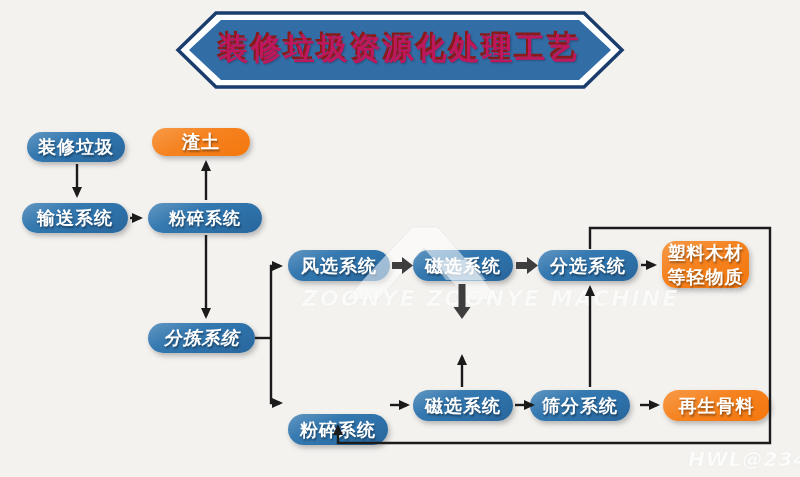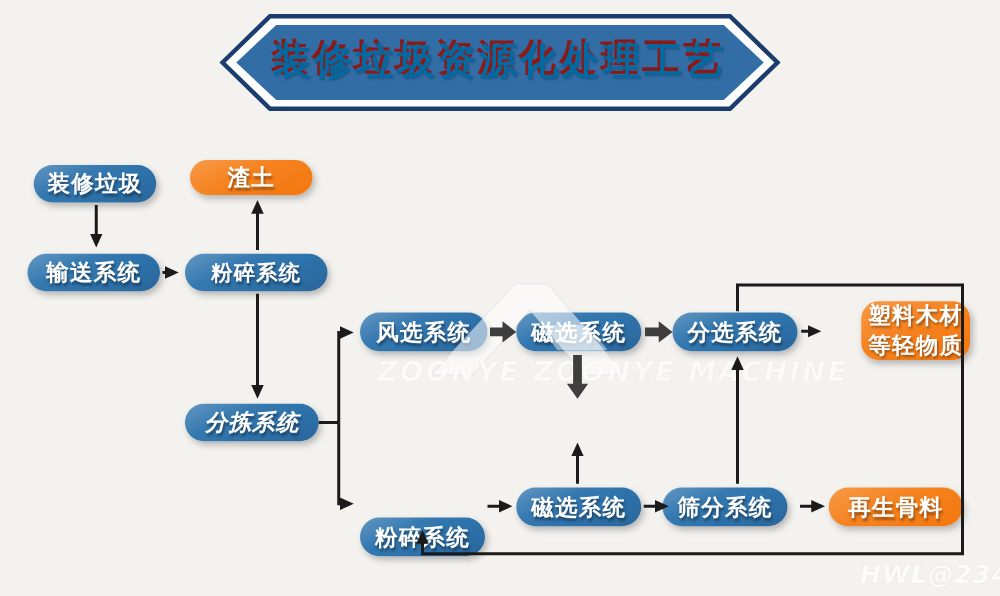--- a/index.html
+++ b/index.html
@@ -9,33 +9,33 @@
   }
   
   .arrow-layer{position:absolute;left:0;top:0;width:800px;height:477px;z-index:4;pointer-events:none;}
   .node-layer{position:absolute;left:0;top:0;width:800px;height:477px;z-index:2;}
   .wm-layer{position:absolute;left:0;top:0;width:800px;height:477px;z-index:3;pointer-events:none;}
   .banner-wrap{position:absolute;left:0;top:0;width:800px;height:100px;z-index:5;}
   
   .banner-text{
     position:absolute;left:178px;top:12px;width:444px;height:74px;
     display:flex;align-items:center;justify-content:center;
-    color:#0369a1;font-size:30px;font-weight:bold;letter-spacing:3px;
+    color:#be185d;font-size:30px;font-weight:bold;letter-spacing:3px;
     text-shadow:-2px -3px 0 #8a1a1a, 1px 1px 2px rgba(0,0,0,.25);
   }
   
   .node{
     position:absolute;display:flex;align-items:center;justify-content:center;
     color:#fff;font-weight:bold;font-size:18px;letter-spacing:1px;
     border-radius:16px;text-shadow:1px 2px 2px rgba(0,0,0,.4);
     box-shadow:2px 3px 5px rgba(110,110,110,.45);
   }
   .blue{background:linear-gradient(155deg,#6397c2 0%,#3579b0 35%,#2e72ab 60%,#29669b 100%);}
   .orange{background:linear-gradient(155deg,#f89a48 0%,#f5821f 45%,#f4770e 100%);}
-  .rect{border-radius:14px;line-height:1.3;white-space:pre-line;text-align:center;margin-left:27px;}
+  .rect{border-radius:14px;line-height:1.3;white-space:pre-line;text-align:center;}
   
   .wm-center{
     position:absolute;left:302px;top:286px;width:330px;
     font-size:22px;font-weight:bold;font-style:italic;letter-spacing:2px;
     color:rgba(255,255,255,.85);text-shadow:0 0 1px rgba(190,190,184,.45);
     white-space:nowrap;
   }
   .wm-corner{
     position:absolute;left:688px;top:447px;
     font-size:20px;font-weight:bold;font-style:italic;letter-spacing:1px;

